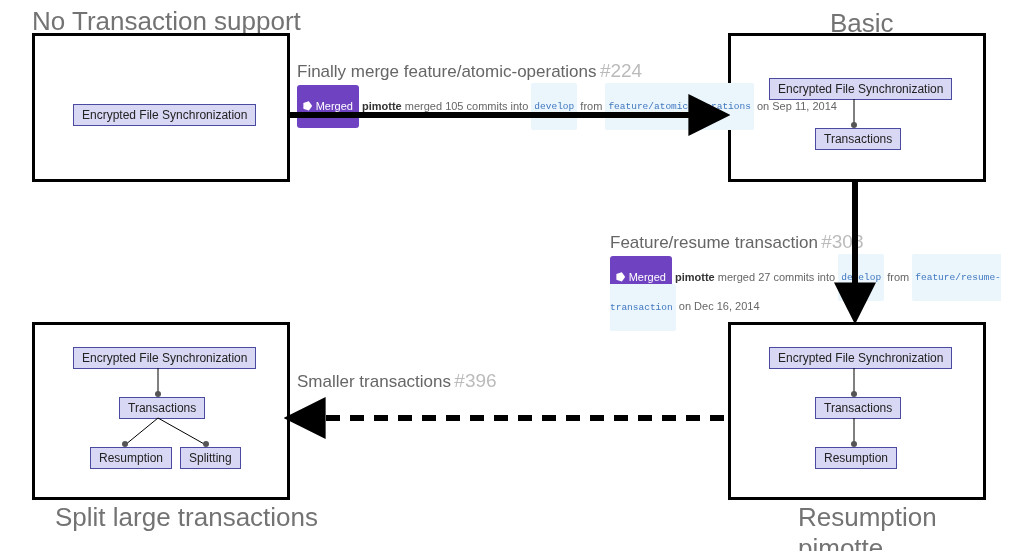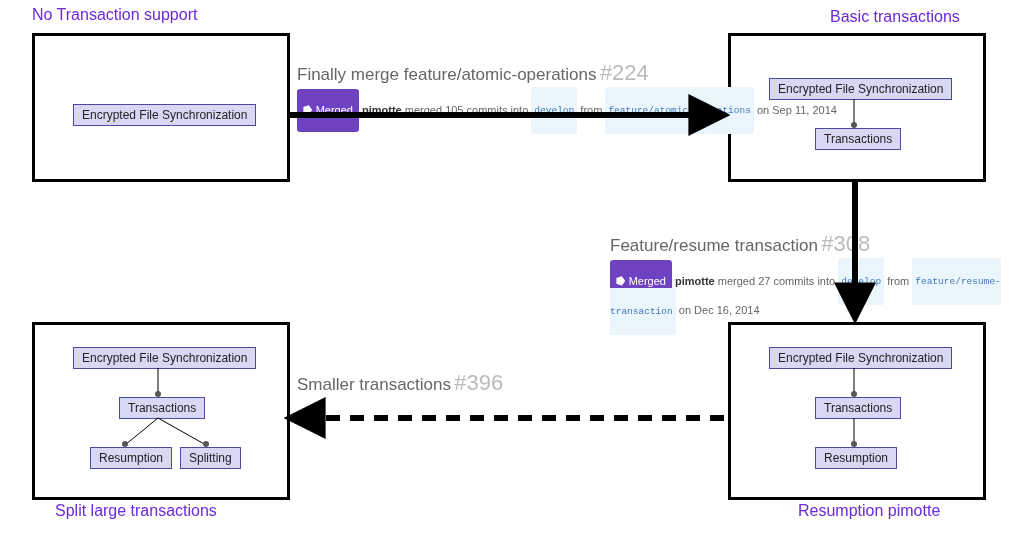--- a/index.html
+++ b/index.html
@@ -12,22 +12,22 @@
     position: relative;
     overflow: hidden;
   }
   .stage {
     position: absolute;
     border: 3px solid #000;
     background: #fff;
   }
   .stage-title {
     position: absolute;
-    font-size: 16px;
-    color: #6d28d9;
+    font-size: 26px;
+    color: #737373;
   }
   .node {
     position: absolute;
     background: #d8d8f5;
     border: 1px solid #4a4aa0;
     font-size: 12px;
     padding: 3px 8px;
     white-space: nowrap;
     color: #222;
   }
@@ -36,21 +36,21 @@
     font-size: 12px;
     color: #666;
     line-height: 1.4;
   }
   .pr .title {
     font-size: 17px;
     color: #666;
   }
   .pr .num {
     color: #bbb;
-    font-size: 22px;
+    font-size: 19px;
   }
   .pr .badge {
     display: inline-block;
     color: #fff;
     font-size: 11px;
     padding: 14px 6px;
     border-radius: 3px;
     vertical-align: middle;
   }
   .pr .badge.merged { background: #6f42c1; }

